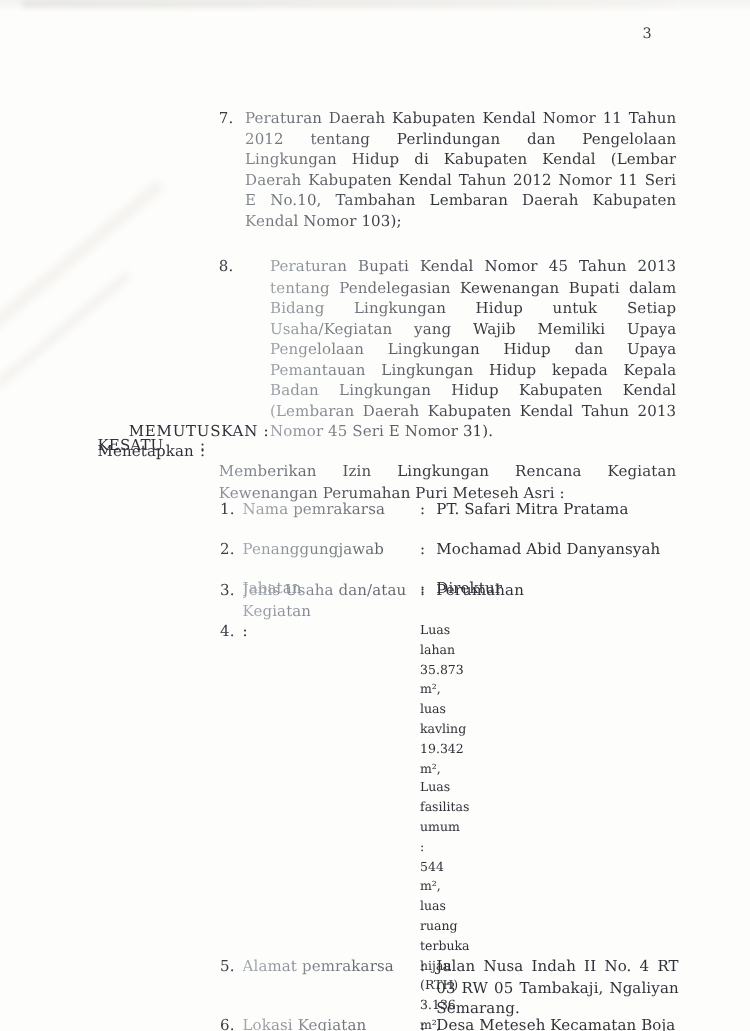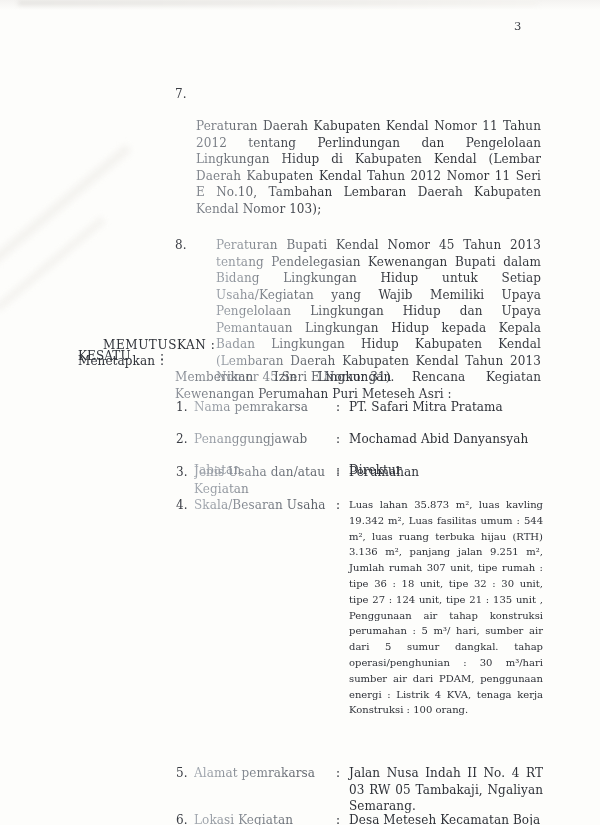--- a/index.html
+++ b/index.html
@@ -26,21 +26,21 @@
   .streak.s2{left:-20px;top:260px;width:140px;height:8px;}
   .pageno{position:absolute;top:18px;left:514px;font-size:11.5px;color:#3a3d44;}
 
   
   .considerations{position:absolute;top:86px;left:175px;width:366px;}
   .c-item{display:flex;margin-bottom:20px;}
   .c-num{width:21px;flex:0 0 21px;color:#3b3e45;}
   .c-text{flex:1;text-align:justify;}
   .fade7{
     background:linear-gradient(90deg,#82878f 0px,#32353c 120px);
-    -webkit-background-clip:text;background-clip:text;color:transparent;margin-top:32px;
+    -webkit-background-clip:text;background-clip:text;color:transparent;
   }
   .fade8{
     background:linear-gradient(90deg,#9aa0a8 0px,#34373e 170px);
     -webkit-background-clip:text;background-clip:text;color:transparent;margin-left:20px;
   }
   @supports not ((-webkit-background-clip:text) or (background-clip:text)){
     .fade7,.fade8,.fadeK{color:#4a4e56;background:none;}
   }
 
   .heading{
@@ -139,21 +139,20 @@
 
   <div class="drow r3">
     <div class="d-num">3.</div>
     <div class="d-label">Jenis Usaha dan/atau Kegiatan</div>
     <div class="d-colon">:</div>
     <div class="d-value">Perumahan</div>
   </div>
 
   <div class="drow r4">
     <div class="d-num">4.</div>
-    <div class="d-label">Skala/Besaran Usaha</div>
     <div class="d-colon">:</div>
     <div class="d-value">Luas lahan 35.873 m², luas kavling 19.342 m², Luas fasilitas umum : 544 m², luas ruang terbuka hijau (RTH) 3.136 m², panjang jalan 9.251 m², Jumlah rumah 307 unit, tipe rumah : tipe 36 : 18 unit, tipe 32 : 30 unit, tipe 27 : 124 unit, tipe 21 : 135 unit , Penggunaan air tahap konstruksi perumahan : 5 m³/ hari, sumber air dari 5 sumur dangkal. tahap operasi/penghunian : 30 m³/hari sumber air dari PDAM, penggunaan energi : Listrik 4 KVA, tenaga kerja Konstruksi : 100 orang.</div>
   </div>
 
   <div class="drow r5">
     <div class="d-num">5.</div>
     <div class="d-label">Alamat pemrakarsa</div>
     <div class="d-colon">:</div>
     <div class="d-value">Jalan Nusa Indah II No. 4 RT 03 RW 05 Tambakaji, Ngaliyan Semarang.</div>
   </div>

